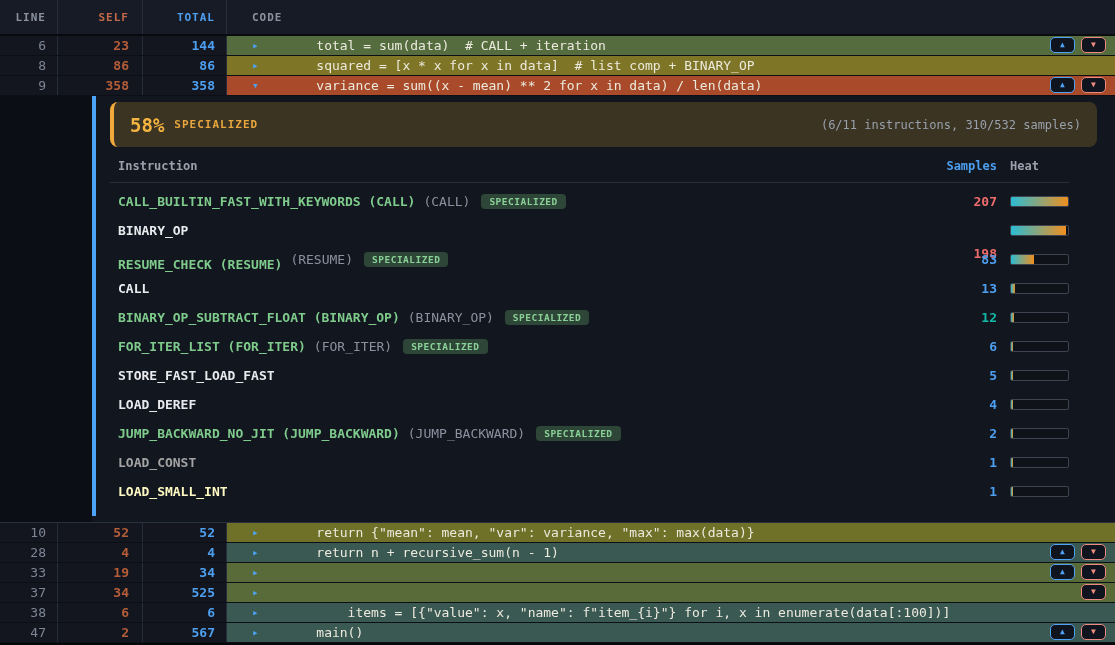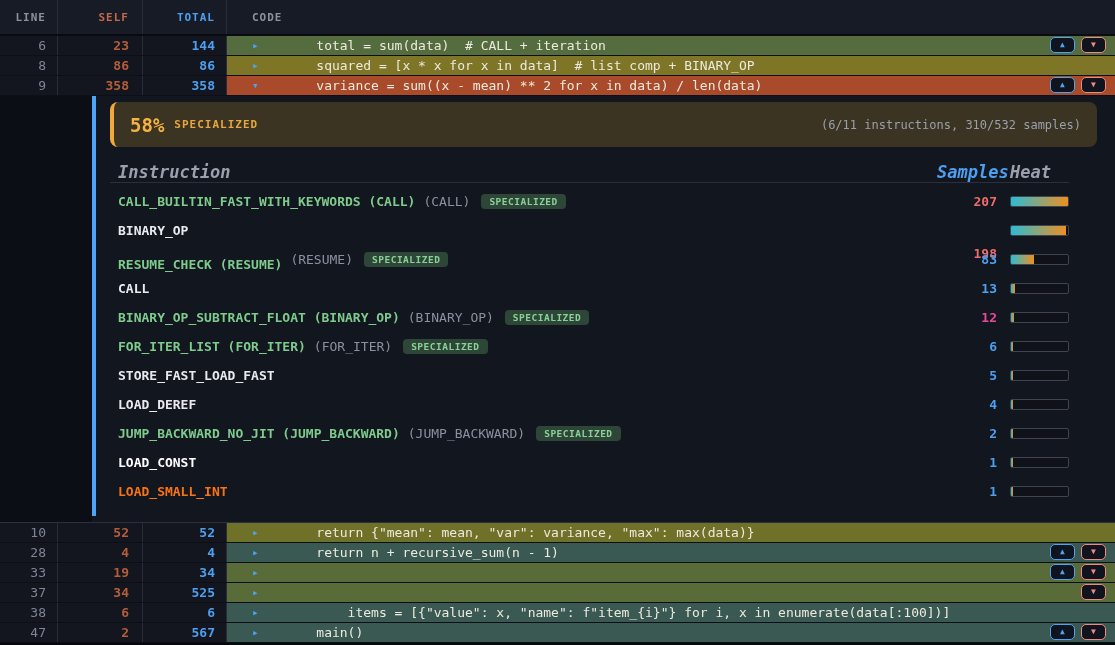--- a/index.html
+++ b/index.html
@@ -65,22 +65,22 @@
     position: absolute; left: 110px; width: 987px; top: 6px; height: 45px;
     background: #3b3423; border-left: 4px solid #f0a93a; border-radius: 8px;
     display: flex; align-items: center; padding: 0 16px;
   }
   .summary-pct   { font-size: 19px; font-weight: bold; color: #f5b342; }
   .summary-label { font-size: 11px; font-weight: bold; letter-spacing: 1px; color: #e7a63e; margin-left: 10px; }
   .summary-meta  { margin-left: auto; font-size: 12px; color: #98a0ac; }
 
   .instr-table { position: absolute; left: 110px; width: 987px; top: 63px; padding-right: 28px; }
   .instr-head {
-    display: flex; align-items: flex-end; height: 24px;
-    border-bottom: 1px solid #2a2f3b; font-weight: bold; font-size: 17px; color: #9aa0ac; font-style: italic;
+    display: flex; align-items: flex-start; height: 24px;
+    border-bottom: 1px solid #2a2f3b; font-weight: bold; font-size: 12px; color: #9aa0ac;
   }
   .instr-head .h-name { flex: 1; padding-left: 8px; }
   .instr-head .h-samples { width: 60px; text-align: right; color: #4d9ff0; }
   .instr-head .h-heat { width: 59px; margin-left: 13px; }
   .instr-rows { margin-top: 4px; }
   .instr-row { display: flex; align-items: center; height: 29px; }
   .instr-name { flex: 1; padding-left: 8px; display: flex; align-items: center; white-space: nowrap; overflow: hidden; }
   .instr-name .opname { font-weight: bold; }
   .instr-name .basename { color: #8a919e; margin-left: 8px; }
   .badge {
@@ -217,21 +217,21 @@
       <div class="heat-fill" style="width: 6.3%;"></div>
     </div>
   </div>
 
   <div class="instr-row">
     <div class="instr-name">
       <span class="opname" style="color: rgb(126, 203, 140);">BINARY_OP_SUBTRACT_FLOAT (BINARY_OP)</span>
       <span class="basename">(BINARY_OP)</span>
       <span class="badge">SPECIALIZED</span>
     </div>
-    <div class="samples-v" style="color: #ec4899;">12</div>
+    <div class="samples-v" style="color: #14b8a6;">12</div>
     <div class="heat-track">
       <div class="heat-fill" style="width: 5.8%;"></div>
     </div>
   </div>
 
   <div class="instr-row">
     <div class="instr-name">
       <span class="opname" style="color: rgb(126, 203, 140);">FOR_ITER_LIST (FOR_ITER)</span>
       <span class="basename">(FOR_ITER)</span>
       <span class="badge">SPECIALIZED</span>
@@ -271,32 +271,32 @@
       <span class="badge">SPECIALIZED</span>
     </div>
     <div class="samples-v" style="color: rgb(77, 159, 240);">2</div>
     <div class="heat-track">
       <div class="heat-fill" style="width: 1%;"></div>
     </div>
   </div>
 
   <div class="instr-row">
     <div class="instr-name">
-      <span class="opname" style="color: #ffffff;">LOAD_CONST</span>
+      <span class="opname" style="color: #a3a3a3;">LOAD_CONST</span>
 
     </div>
     <div class="samples-v" style="color: rgb(77, 159, 240);">1</div>
     <div class="heat-track">
       <div class="heat-fill" style="width: 0.5%;"></div>
     </div>
   </div>
 
   <div class="instr-row">
     <div class="instr-name">
-      <span class="opname" style="color: #f97316;">LOAD_SMALL_INT</span>
+      <span class="opname" style="color: #fef9c3;">LOAD_SMALL_INT</span>
 
     </div>
     <div class="samples-v" style="color: rgb(77, 159, 240);">1</div>
     <div class="heat-track">
       <div class="heat-fill" style="width: 0.5%;"></div>
     </div>
   </div>
 </div>
     </div>
   </div>

